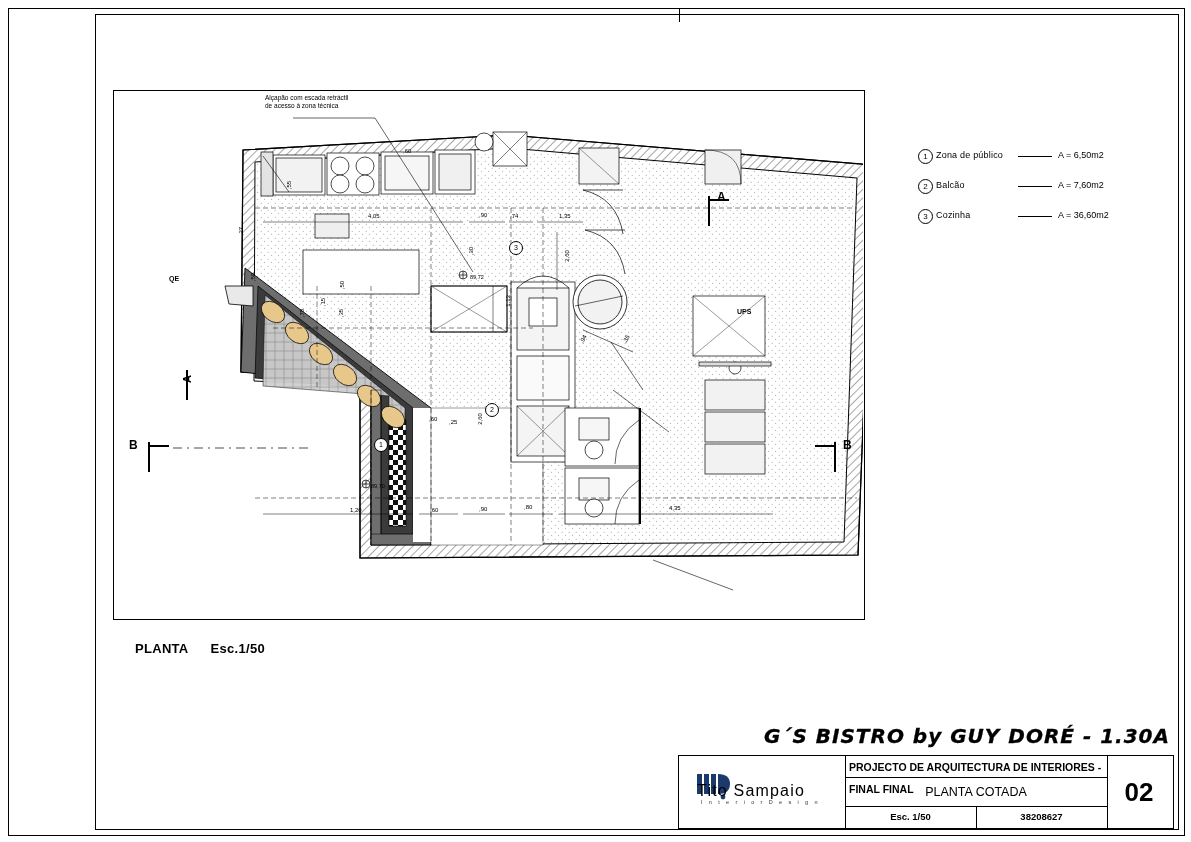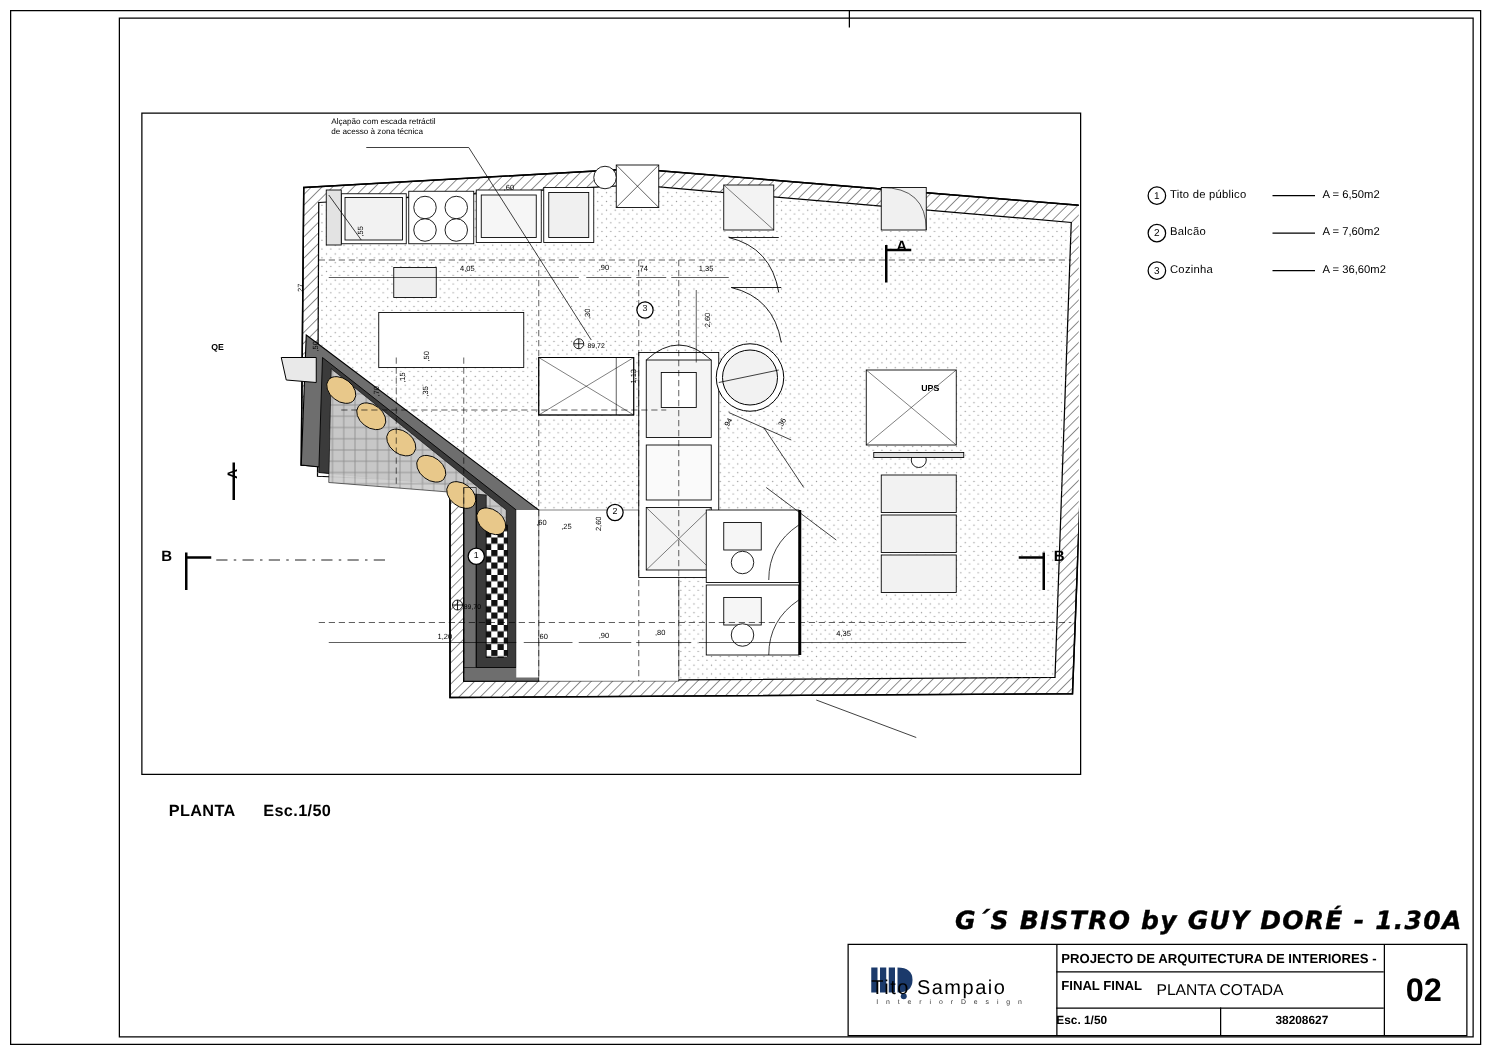--- a/index.html
+++ b/index.html
@@ -38,21 +38,21 @@
   .tb-logo-inner{position:absolute;left:14px;top:14px;width:140px;height:46px;}
   .tb-logo-name{position:absolute;left:18px;top:26px;font-size:16px;letter-spacing:1.2px;
                 font-family:Liberation Sans, sans-serif;}
   .tb-logo-sub{position:absolute;left:22px;top:43px;font-size:5.5px;letter-spacing:2.4px;color:#333;}
   .tb-mid{position:absolute;left:166px;top:0;width:262px;height:72px;border-right:1.5px solid #000;}
   .tb-r1{position:absolute;left:0;top:0;width:262px;height:22px;border-bottom:1px solid #000;
          font-size:10.5px;font-weight:bold;line-height:22px;padding-left:4px;box-sizing:border-box;}
   .tb-r2{position:absolute;left:0;top:22px;width:262px;height:28px;border-bottom:1.5px solid #000;
          font-size:12.5px;font-weight:normal;line-height:28px;text-align:center;}
   .tb-r3a{position:absolute;left:0;top:50px;width:131px;height:22px;border-right:1px solid #000;
-          font-size:9.5px;font-weight:bold;line-height:22px;}
+          font-size:9.5px;font-weight:bold;line-height:22px;text-align:center;}
   .tb-r3b{position:absolute;left:131px;top:50px;width:131px;height:22px;
           font-size:9.5px;font-weight:bold;line-height:22px;text-align:center;}
   .tb-num{position:absolute;left:428px;top:0;width:64px;height:72px;
           font-size:26px;font-weight:bold;line-height:72px;text-align:center;
           font-family:Liberation Sans, sans-serif;}
 
   .dim{font-size:6px;font-family:"Liberation Sans", sans-serif;}
   .note{font-size:6.5px;}
 </style>
 </head>
@@ -307,21 +307,21 @@
     <div class="dim" style="position:absolute;left:411px;top:414px;">,80</div>
     <div class="dim" style="position:absolute;left:556px;top:415px;">4,35</div>
 
     <div class="dim" style="position:absolute;left:357px;top:184px;font-size:5.5px;">89,72</div>
     <div class="dim" style="position:absolute;left:258px;top:393px;font-size:5.5px;">89,70</div>
   </div>
 
   <div class="legend">
     <div class="legend-row">
       <div class="legend-num">1</div>
-      <div class="legend-label">Tito de público</div>
+      <div class="legend-label">Zona de público</div>
       <div class="legend-dash"></div>
       <div class="legend-area">A =   6,50m2</div>
     </div>
     <div class="legend-row">
       <div class="legend-num">2</div>
       <div class="legend-label">Balcão</div>
       <div class="legend-dash"></div>
       <div class="legend-area">A =   7,60m2</div>
     </div>
     <div class="legend-row">

